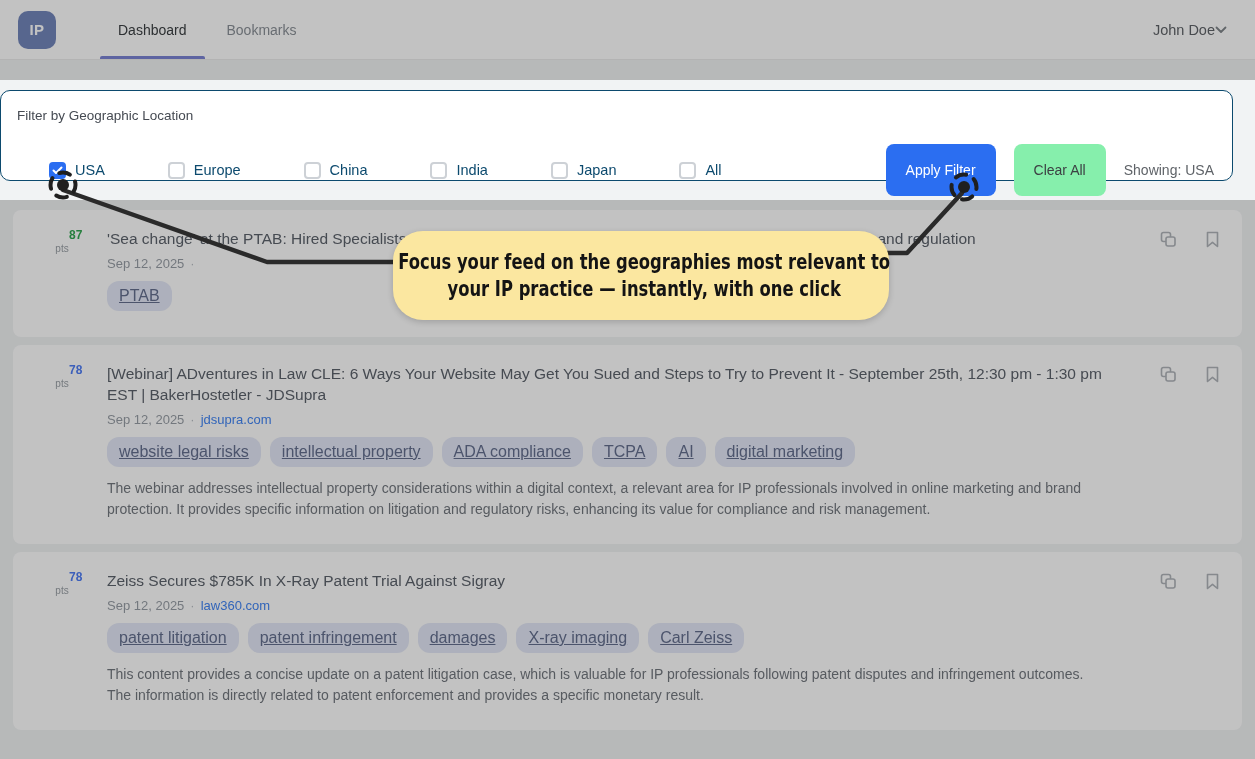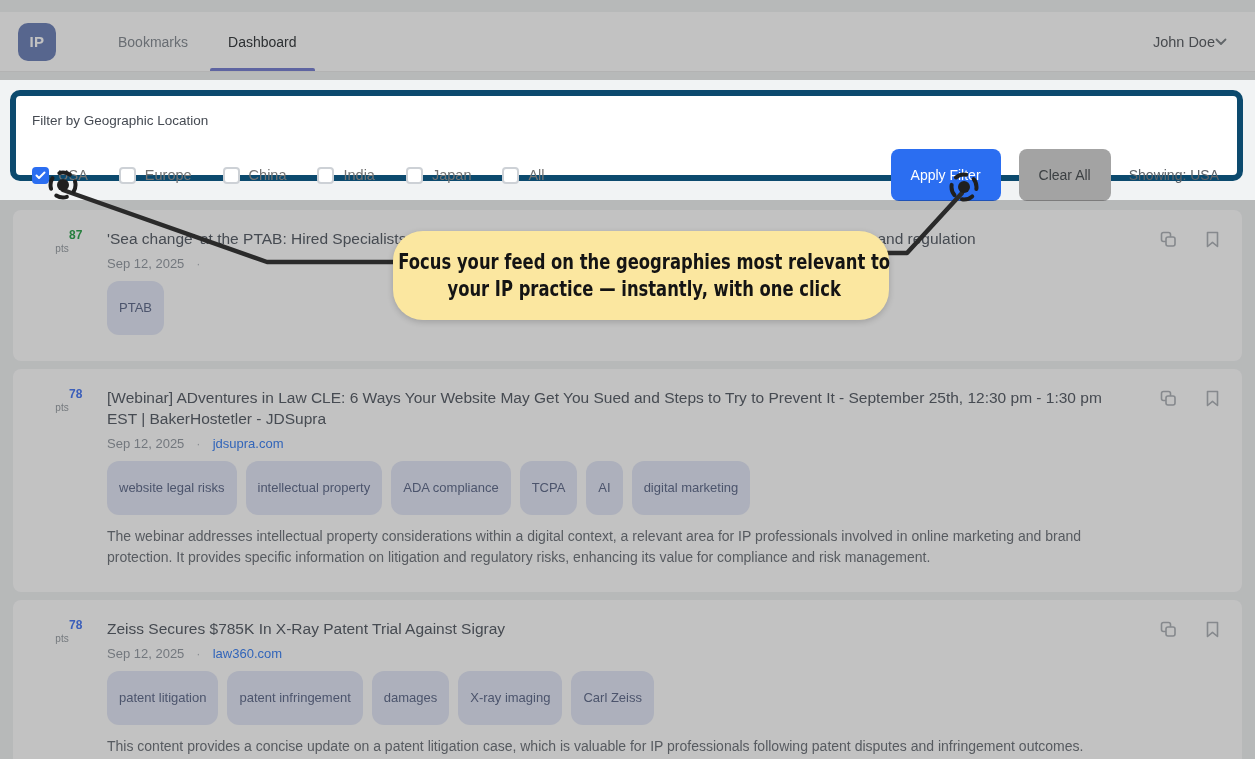--- a/index.html
+++ b/index.html
@@ -5,21 +5,21 @@
   * { margin:0; padding:0; box-sizing:border-box; }
   html,body { width:1255px; height:759px; overflow:hidden; }
   body {
     font-family:"Liberation Sans", sans-serif;
     background:#f1f3f4;
     position:relative;
     color:#3c4043;
   }
   
   .header {
-    position:absolute; top:12px; left:0; width:1255px; height:60px;
+    position:absolute; top:0; left:0; width:1255px; height:60px;
     background:#ffffff; display:flex; align-items:center;
     border-bottom:1px solid #ececec;
   }
   .logo {
     width:38px; height:38px; margin-left:18px; border-radius:10px;
     background:#7386bb; color:#fff; font-weight:bold; font-size:15px;
     display:flex; align-items:center; justify-content:center; letter-spacing:.5px;
   }
   .tabs { display:flex; height:100%; margin-left:42px; }
   .tab {
@@ -29,62 +29,62 @@
   .tab.active { color:#3c4043; }
   .tab.active .tab-underline {
     position:absolute; left:2px; right:2px; bottom:0; height:3px;
     background:#7c84d4; border-radius:2px 2px 0 0;
   }
   .user { margin-left:auto; margin-right:28px; display:flex; align-items:center; gap:0;
           font-size:14.5px; color:#5f6368; cursor:pointer; }
   
   .strip { position:absolute; top:80px; left:0; width:1255px; height:120px; background:#f1f3f4; }
   .filter-card {
-    position:absolute; top:10px; left:10px; width:1233px; height:91px;
-    background:#ffffff; border-radius:10px; border:6px solid #0c4a6e;
+    position:absolute; top:10px; left:0; width:1233px; height:91px;
+    background:#ffffff; border-radius:10px; border:1px solid #0c4a6e;
     padding:17px 18px 0 16px;
   }
   .filter-title { font-size:13.5px; color:#454a52; font-weight:500; }
   .filter-row { margin-top:21px; display:flex; align-items:center; }
   .options { display:flex; align-items:center; gap:31px; }
-  .option { display:flex; align-items:center; gap:9px; font-size:14.5px; color:#737373; cursor:pointer; }
+  .option { display:flex; align-items:center; gap:9px; font-size:14.5px; color:#0c4a6e; cursor:pointer;margin-left:32px; }
   .cb {
     width:17px; height:17px; border-radius:4px; border:2px solid #cdd1d6; background:#fff;
     display:flex; align-items:center; justify-content:center; flex:0 0 auto;
   }
   .cb.checked { background:#2b6ef1; border-color:#2b6ef1; }
   .cb svg { display:block; }
   .filter-actions { margin-left:auto; display:flex; align-items:center; gap:18px; }
   .btn {
     height:52px; border:none; border-radius:8px; font-size:14px; font-weight:500;
     cursor:pointer; font-family:inherit; padding:0 20px;
   }
   .btn-primary { background:#2b6ef1; color:#fff; }
-  .btn-secondary { background:#a3a3a3; color:#3c4043; }
+  .btn-secondary { background:#86efac; color:#3c4043; }
   .showing { font-size:14px; color:#5f6368; }
   
   .feed { position:absolute; top:210px; left:13px; width:1229px; }
   .feed-card {
     background:#ffffff; border-radius:8px; margin-bottom:8px;
     display:grid; grid-template-columns:62px 1fr 96px;
     padding:18px 22px 24px 32px;
   }
   .score-col { text-align:center; width:34px; }
   .score { font-size:12px; font-weight:bold;margin-left:24px; }
   .score.green { color:#34a853; }
   .score.blue { color:#4f7df5; }
   .pts { font-size:10px; color:#9aa0a6; margin-top:1px; }
   .item-title { font-size:15.5px; line-height:21px; color:#5d636c; font-weight:500; max-width:1035px; }
-  .meta { margin-top:7px; display:flex; align-items:center; gap:12px; font-size:13px; color:#989ea6; }
+  .meta { margin-top:7px; display:flex; align-items:center; gap:6px; font-size:13px; color:#989ea6; }
   .dot-sep { color:#b9bec4; }
   .source-link { color:#4285f4; cursor:pointer; }
   .tags { margin-top:10px; display:flex; gap:9px; flex-wrap:wrap; }
   .chip {
-    background:#e4e8f7; color:#646f8f; font-size:13px; line-height:22px;
-    padding:16px 12px; border-radius:12px; white-space:nowrap;
+    background:#e4e8f7; color:#646f8f; font-size:16px; line-height:22px;
+    padding:4px 12px; border-radius:12px; white-space:nowrap;text-decoration:underline;
   }
   .desc { margin-top:11px; font-size:14px; line-height:21px; color:#73787f; max-width:1000px; }
   .card-icons { display:flex; gap:28px; justify-content:flex-end; align-items:flex-start; padding-top:3px; }
   .card-icons svg { cursor:pointer; }
   
   .dim-hole {
     position:absolute; top:80px; left:0; width:1255px; height:120px;
     box-shadow:0 0 0 3000px rgba(0,0,0,0.24);
     pointer-events:none; z-index:50;
   }
@@ -100,26 +100,26 @@
     font-family:"DejaVu Sans", sans-serif; font-weight:bold; font-size:21px;
     color:#141414; white-space:nowrap; transform:scaleX(0.78); transform-origin:center;
   }
 </style>
 </head>
 <body>
 
 <div class="header">
   <div class="logo">IP</div>
   <div class="tabs">
-    <div class="tab">
-      <span>Bookmarks</span>
-    </div>
     <div class="tab active">
       <span>Dashboard</span>
       <span class="tab-underline"></span>
+    </div>
+    <div class="tab">
+      <span>Bookmarks</span>
     </div>
   </div>
   <div class="user">
     <span>John Doe</span>
     <svg width="12" height="8" viewBox="0 0 12 8">
       <path d="M1.5 1.5 L6 6 L10.5 1.5" fill="none" stroke="#80868b" stroke-width="1.8" stroke-linecap="round" stroke-linejoin="round"></path>
     </svg>
   </div>
 </div>
 

